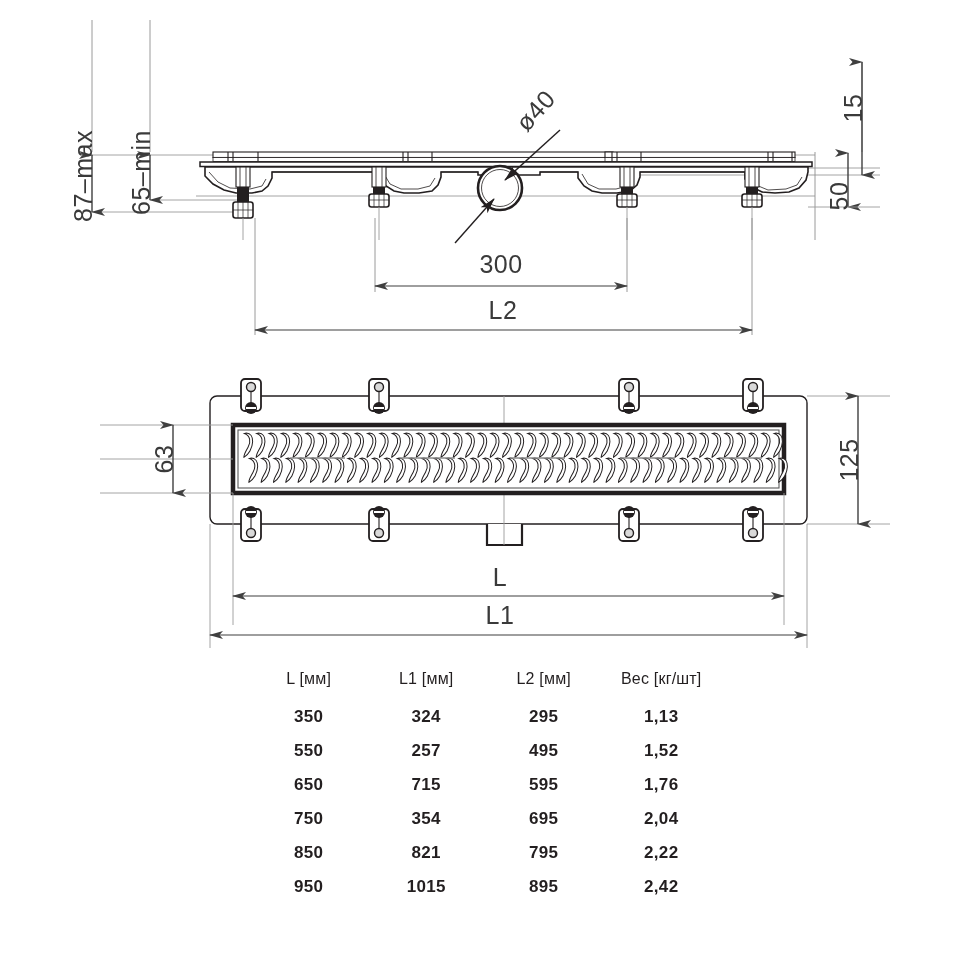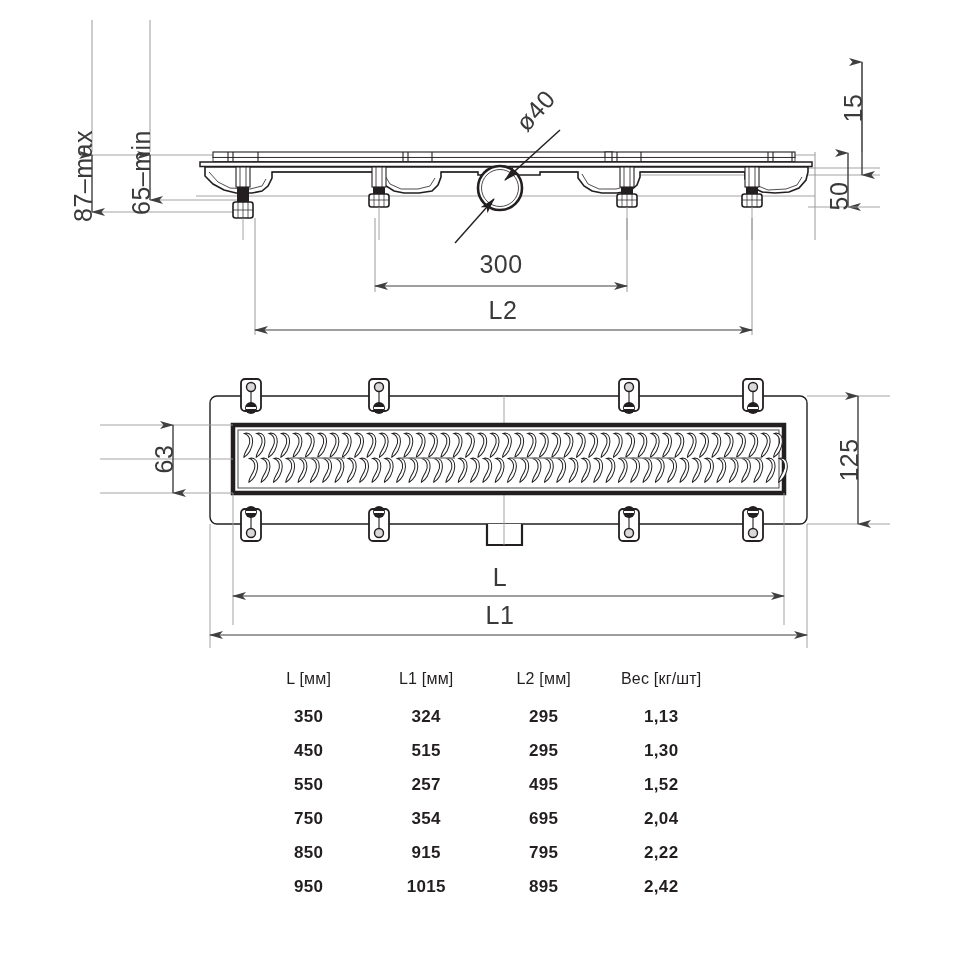--- a/index.html
+++ b/index.html
@@ -662,40 +662,40 @@
       </tr>
     </thead>
     <tbody>
       <tr>
         <td class="c0">350</td>
         <td class="c1">324</td>
         <td class="c2">295</td>
         <td class="c3">1,13</td>
       </tr>
       <tr>
-        <td class="c0">450</td>
-        <td class="c1">515</td>
-        <td class="c2">295</td>
-        <td class="c3">1,30</td>
-      </tr>
-      <tr>
         <td class="c0">550</td>
         <td class="c1">257</td>
         <td class="c2">495</td>
         <td class="c3">1,52</td>
+      </tr>
+      <tr>
+        <td class="c0">650</td>
+        <td class="c1">715</td>
+        <td class="c2">595</td>
+        <td class="c3">1,76</td>
       </tr>
       <tr>
         <td class="c0">750</td>
         <td class="c1">354</td>
         <td class="c2">695</td>
         <td class="c3">2,04</td>
       </tr>
       <tr>
         <td class="c0">850</td>
-        <td class="c1">915</td>
+        <td class="c1">821</td>
         <td class="c2">795</td>
         <td class="c3">2,22</td>
       </tr>
       <tr>
         <td class="c0">950</td>
         <td class="c1">1015</td>
         <td class="c2">895</td>
         <td class="c3">2,42</td>
       </tr>
     </tbody>

